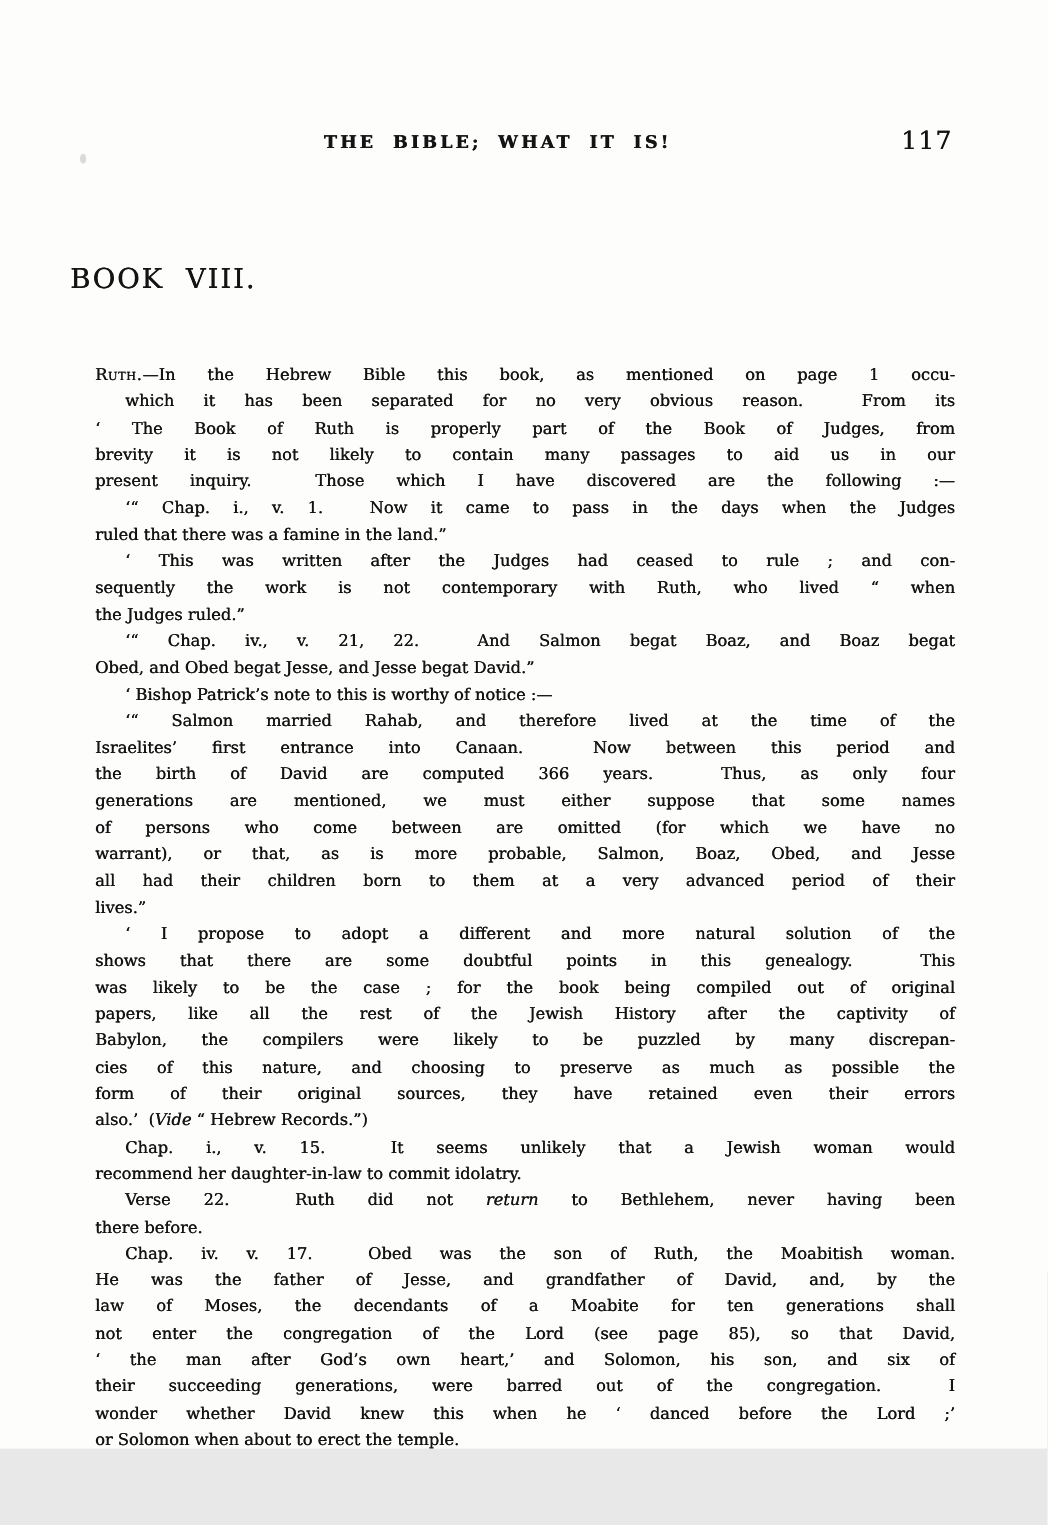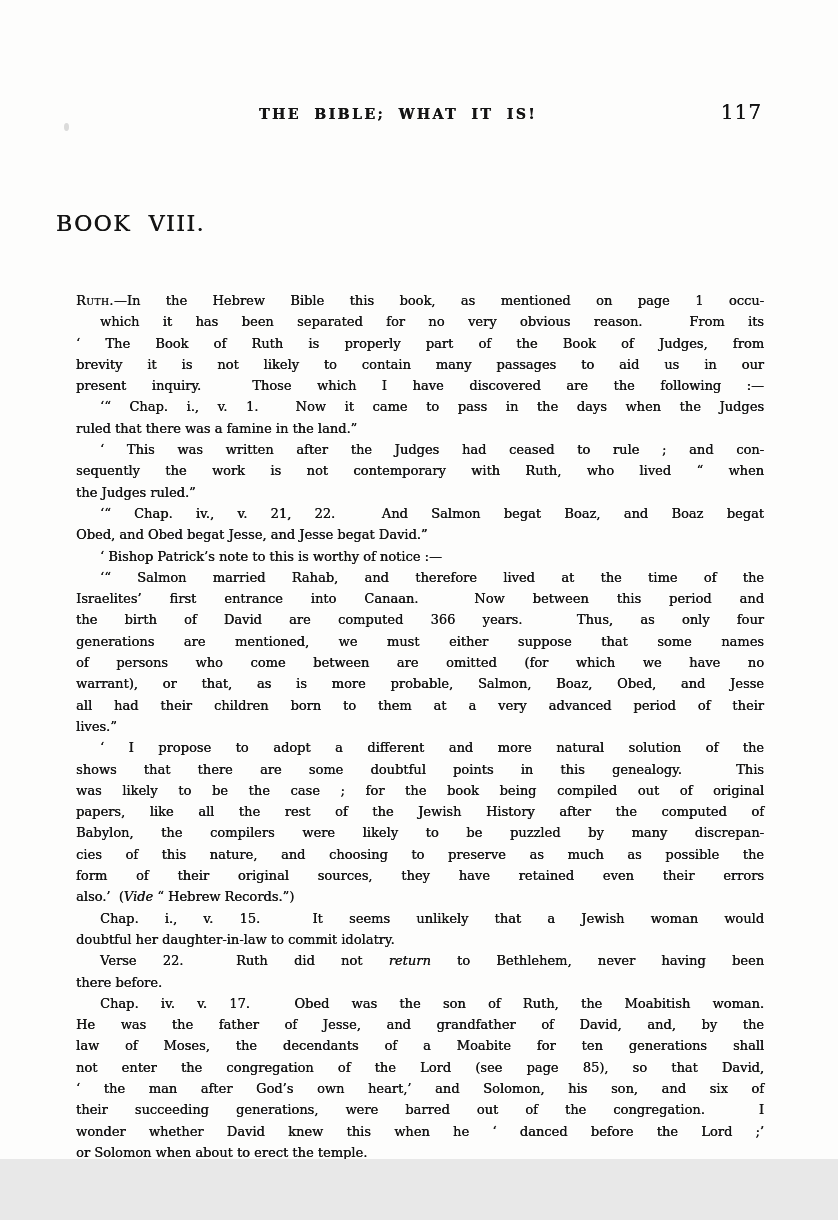--- a/index.html
+++ b/index.html
@@ -140,29 +140,29 @@
         <div class="line"><span>generations are mentioned, we must either suppose that some names</span></div>
         <div class="line"><span>of persons who come between are omitted (for which we have no</span></div>
         <div class="line"><span>warrant), or that, as is more probable, Salmon, Boaz, Obed, and Jesse</span></div>
         <div class="line"><span>all had their children born to them at a very advanced period of their</span></div>
         <div class="line lastline"><span>lives.”</span></div>
       </div>
       <div class="para indent">
         <div class="line"><span>‘ I propose to adopt a different and more natural solution of the</span></div>
         <div class="line"><span>shows that there are some doubtful points in this genealogy.&nbsp; This</span></div>
         <div class="line"><span>was likely to be the case ; for the book being compiled out of original</span></div>
-        <div class="line"><span>papers, like all the rest of the Jewish History after the computed of</span></div>
+        <div class="line"><span>papers, like all the rest of the Jewish History after the captivity of</span></div>
         <div class="line"><span>Babylon, the compilers were likely to be puzzled by many discrepan-</span></div>
         <div class="line"><span>cies of this nature, and choosing to preserve as much as possible the</span></div>
         <div class="line"><span>form of their original sources, they have retained even their errors</span></div>
         <div class="line lastline"><span>also.’&nbsp; (</span><span class="it">Vide</span><span> “ Hebrew Records.”)</span></div>
       </div>
       <div class="para indent">
         <div class="line"><span>Chap. i., v. 15.&nbsp; It seems unlikely that a Jewish woman would</span></div>
-        <div class="line lastline"><span>doubtful her daughter-in-law to commit idolatry.</span></div>
+        <div class="line lastline"><span>recommend her daughter-in-law to commit idolatry.</span></div>
       </div>
       <div class="para indent">
         <div class="line"><span>Verse 22.&nbsp; Ruth did not </span><span class="it">return</span><span> to Bethlehem, never having been</span></div>
         <div class="line lastline"><span>there before.</span></div>
       </div>
       <div class="para indent">
         <div class="line"><span>Chap. iv. v. 17.&nbsp; Obed was the son of Ruth, the Moabitish woman.</span></div>
         <div class="line"><span>He was the father of Jesse, and grandfather of David, and, by the</span></div>
         <div class="line"><span>law of Moses, the decendants of a Moabite for ten generations shall</span></div>
         <div class="line"><span>not enter the congregation of the Lord (see page 85), so that David,</span></div>

